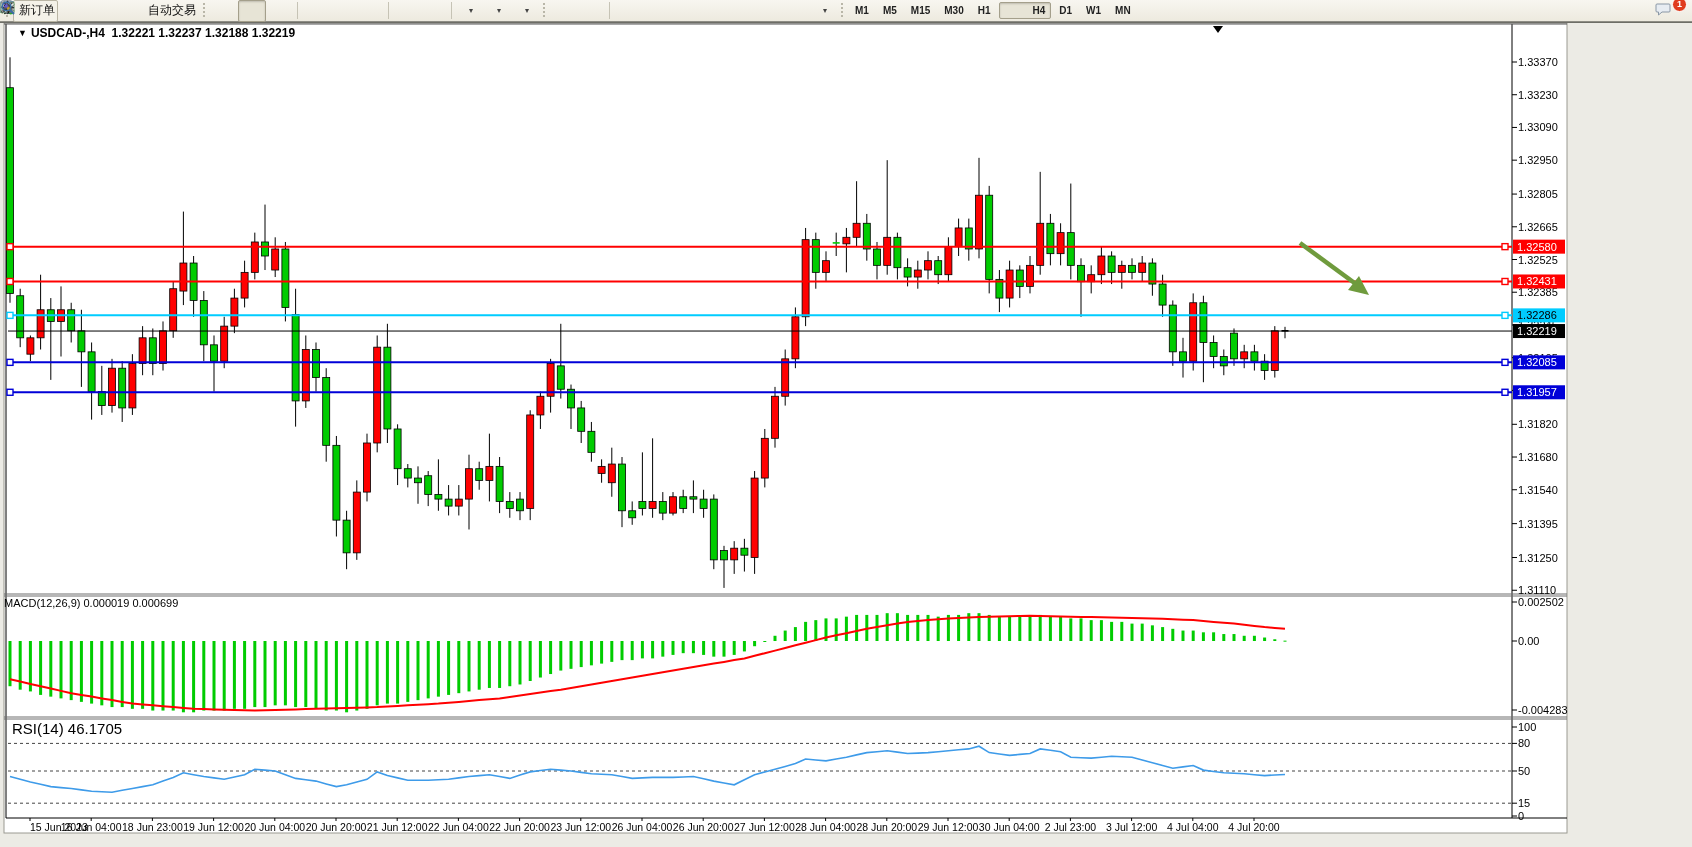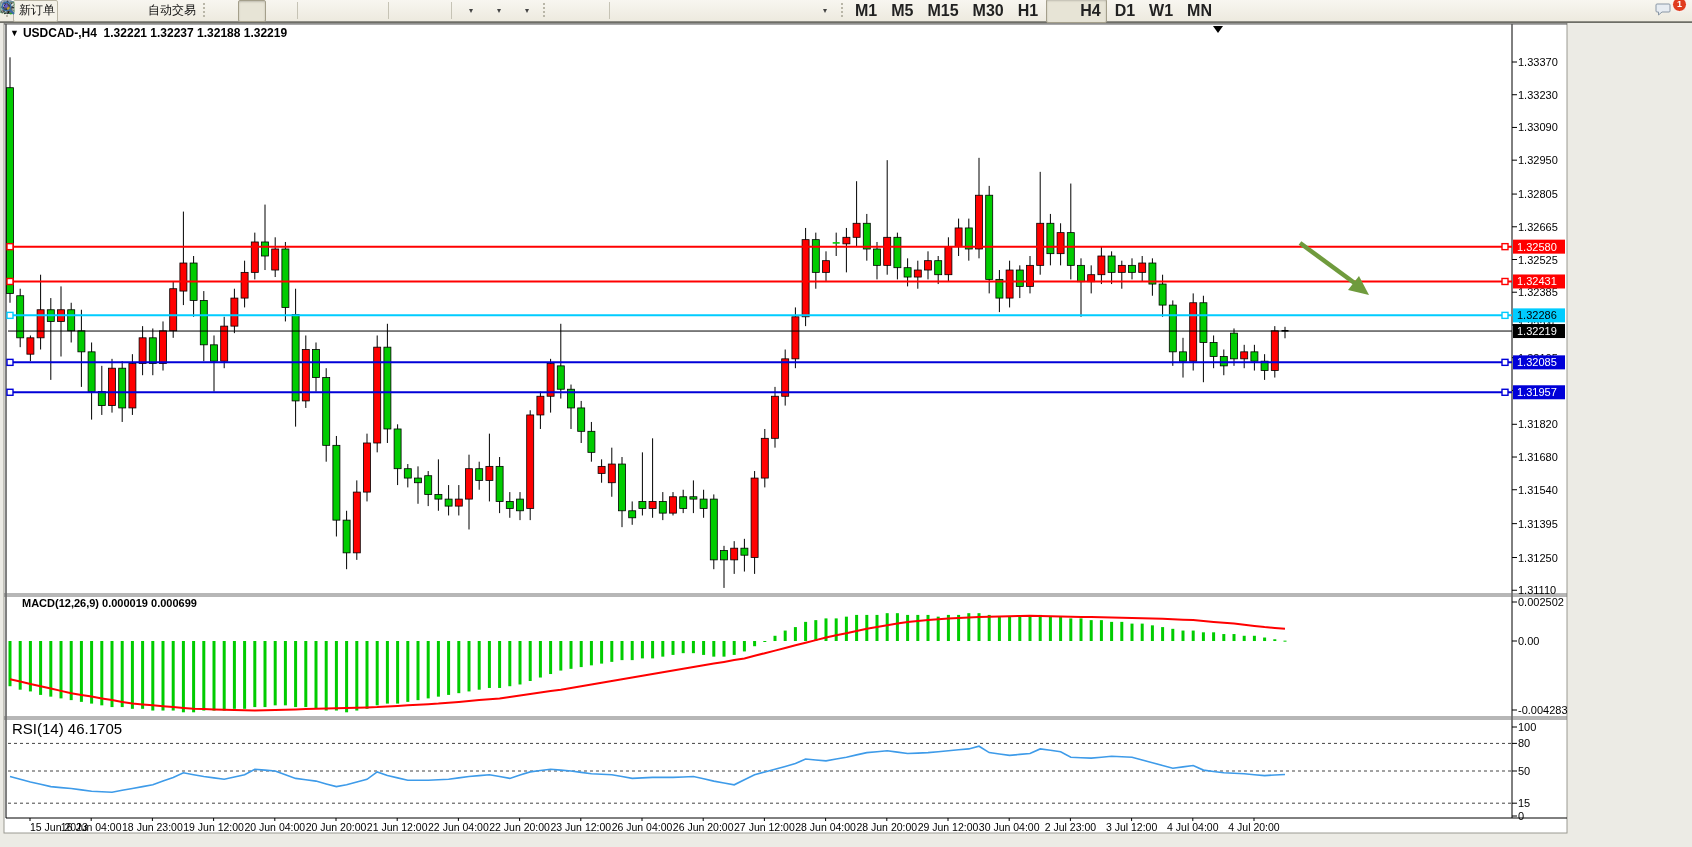--- a/index.html
+++ b/index.html
@@ -12,32 +12,32 @@
            padding:0 2px;box-sizing:border-box;z-index:5;}
   .grip{width:7px;height:16px;margin:0 2px;
         background-image:repeating-linear-gradient(#b9b6a8 0 2px,transparent 2px 4px);
         background-size:2px 100%;background-repeat:no-repeat;background-position:2px 0;}
   .sep{width:1px;height:17px;background:#c6c3b5;margin:0 3px;}
   .tbtn{height:20px;min-width:22px;display:flex;align-items:center;justify-content:center;
         border:1px solid transparent;border-radius:2px;cursor:default;gap:3px;padding:0 2px;}
   .tbtn.pressed{background:#e7e4d6;border-color:#a49f8b;box-shadow:inset 0 1px 2px rgba(0,0,0,.18);}
   .tbtn .lbl{font-size:12px;color:#111;white-space:nowrap;}
   .caret{font-size:8px;color:#444;margin-left:1px;}
-  .tfbtn{font-size:16px;font-weight:700;color:#222;padding:2px 5px;margin:0 1px;
+  .tfbtn{font-size:10px;font-weight:700;color:#222;padding:2px 5px;margin:0 1px;
          border:1px solid transparent;border-radius:2px;}
   .tfbtn.active{background:#e7e4d6;border-color:#a49f8b;box-shadow:inset 0 1px 2px rgba(0,0,0,.18);padding-left:33px;}
   .right-tools{margin-left:auto;display:flex;align-items:center;gap:6px;padding-right:8px;}
   .badge{position:absolute;top:-4px;right:-6px;width:13px;height:13px;border-radius:50%;
          background:#e03c1e;color:#fff;font-size:9px;font-weight:700;display:flex;
          align-items:center;justify-content:center;border:1px solid #fff;}
   
   .ov{position:absolute;z-index:3;color:#000;white-space:nowrap;}
-  #chart-title{left:10px;top:26px;font-size:12px;font-weight:700;}
+  #chart-title{left:18px;top:26px;font-size:12px;font-weight:700;}
   #chart-title .tri{font-size:9px;vertical-align:1px;margin-right:4px;}
-  #macd-label{left:22px;top:597px;font-size:11px;font-weight:bold;}
+  #macd-label{left:4px;top:597px;font-size:11px;}
   #rsi-label{left:12px;top:720px;font-size:15px;}
   svg{position:absolute;left:0;top:0;z-index:1;}
   svg text{font-family:"Liberation Sans",sans-serif;}
 </style>
 </head>
 <body>
 
 <div class="app">
 
   <div class="toolbar">

